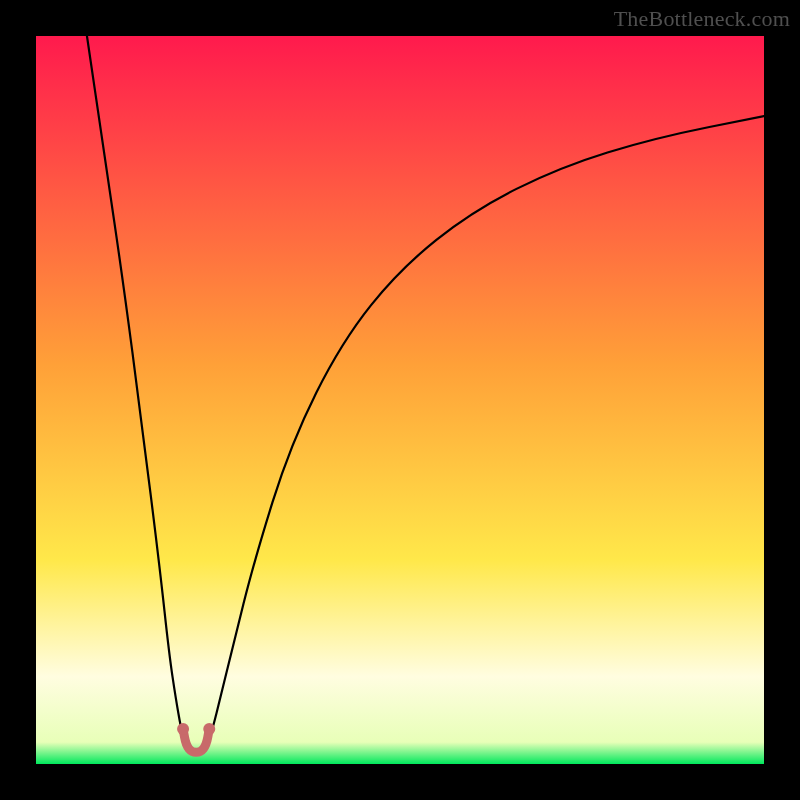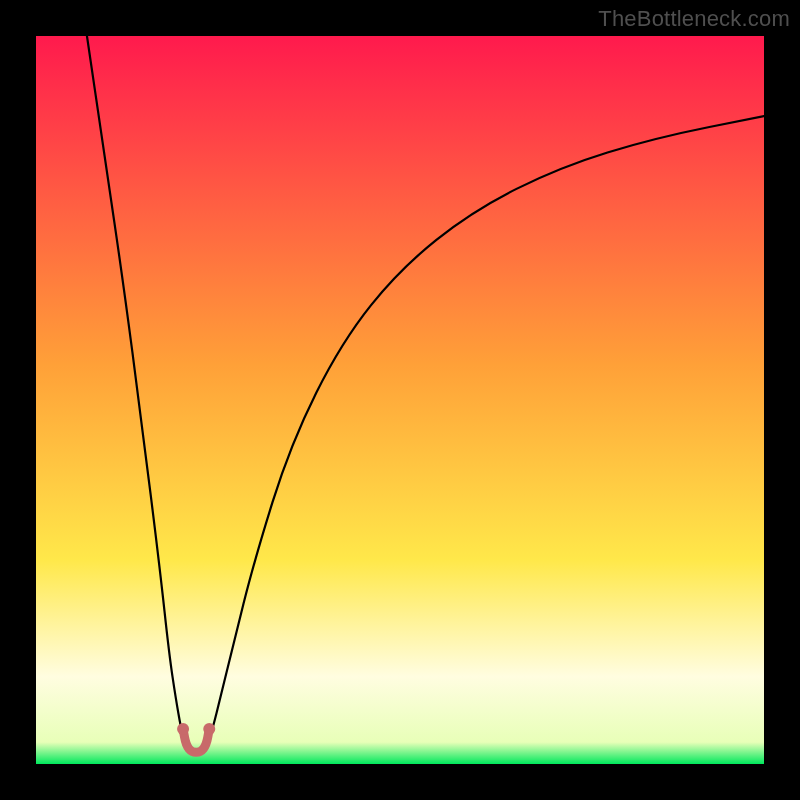--- a/index.html
+++ b/index.html
@@ -28,20 +28,21 @@
   }
   .watermark {
     position: absolute;
     top: 6px;
     right: 10px;
     color: #4f4f4f;
     font-size: 22px;
     font-weight: 400;
     letter-spacing: 0.2px;
     user-select: none;
+    font-family: Liberation Serif, serif;
   }
   svg { display: block; }
 </style>
 </head>
 <body>
 
 <div class="frame">
   <div class="watermark">TheBottleneck.com</div>
 
   <div class="plot">

